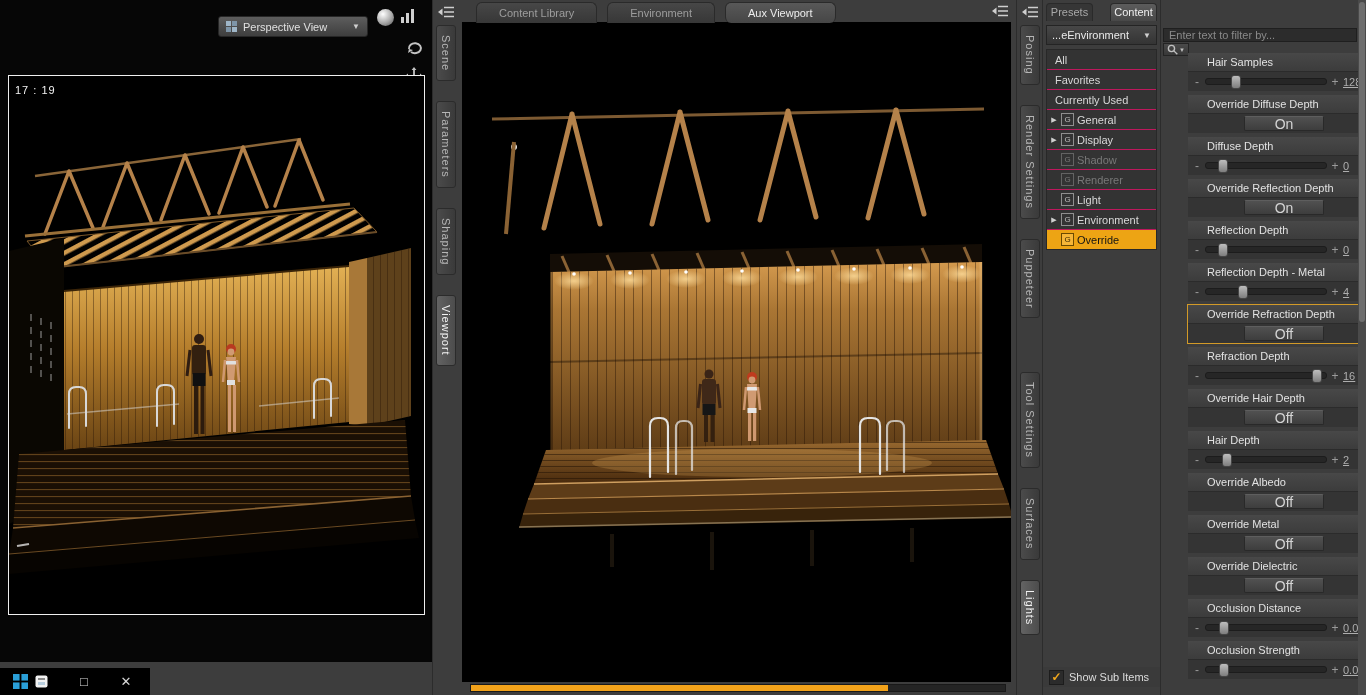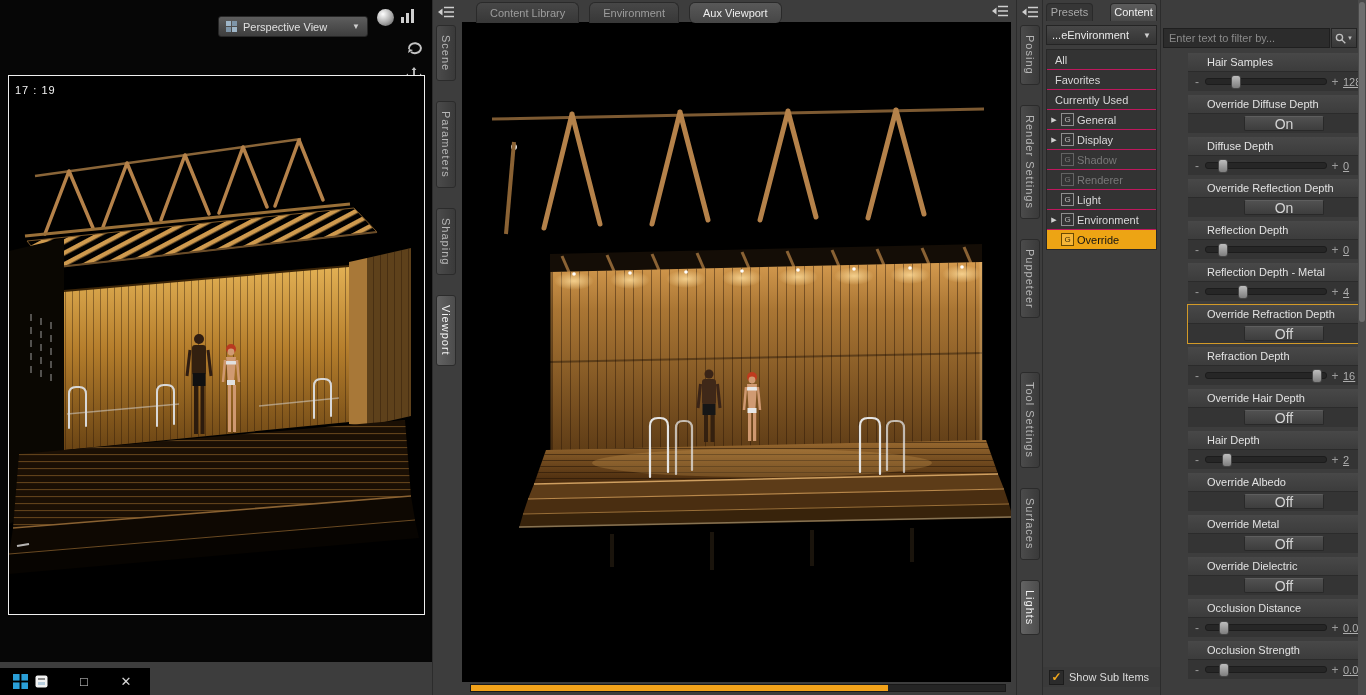--- a/index.html
+++ b/index.html
@@ -28,21 +28,21 @@
   .tabs-holder{display:flex;flex-direction:column;align-items:center;}
   .vtab{writing-mode:vertical-rl;text-orientation:mixed;width:20px;box-sizing:border-box;
     padding:9px 3px;margin-bottom:20px;background:linear-gradient(90deg,#4b4b4b,#3a3a3a);
     border:1px solid #2b2b2b;border-radius:3px;color:#b6b6b6;letter-spacing:1px;font-size:11px;
     text-align:center;cursor:default;}
   .vtab.active{background:linear-gradient(90deg,#636363,#4c4c4c);color:#f2f2f2;}
   .vstrip.right .vtab:nth-child(4){margin-top:34px;}
   
   .center-section{position:absolute;left:458px;top:0;width:558px;height:695px;background:#3d3d3d;}
   .ctabbar{position:absolute;left:18px;top:2px;height:20px;display:flex;gap:10px;z-index:2;}
-  .ctab{height:20px;line-height:20px;padding:0 13px;background:linear-gradient(#474747,#373737);
+  .ctab{height:20px;line-height:20px;padding:0 22px;background:linear-gradient(#474747,#373737);
     color:#9d9d9d;border:1px solid #2a2a2a;border-bottom:none;border-radius:6px 6px 0 0;white-space:nowrap;cursor:default;}
   .ctab.active{background:linear-gradient(#585858,#464646);color:#ededed;border-radius:6px;}
   .center-viewport{position:absolute;left:4px;top:22px;width:549px;height:660px;background:#000;}
   .progress-track{position:absolute;left:12px;bottom:3px;width:534px;height:6px;background:#242424;
     border:1px solid #191919;}
   .progress-fill{height:100%;background:#f2a21a;width:0;}
   .pane-icon.floating{position:absolute;right:6px;top:2px;margin:0;}
   
   .editor-panel{position:absolute;left:1042px;top:0;width:118px;height:695px;background:#3d3d3d;
     border-left:1px solid #2c2c2c;box-sizing:border-box;}
@@ -67,21 +67,21 @@
   .elist-item.selected{background:#eda414;color:#141414;}
   .elist-item.selected .gicon{border-color:#6b4a00;color:#3a2a00;background:#f6b637;}
   .ssi{position:absolute;left:0;bottom:8px;width:100%;height:20px;background:#3a3a3a;
     display:flex;align-items:center;gap:5px;padding-left:6px;box-sizing:border-box;}
   .checkbox{width:13px;height:13px;background:#2b2b2b;border:1px solid #1c1c1c;
     display:flex;align-items:center;justify-content:center;flex:none;}
   .checkmark{color:#f2a81c;font-size:12px;font-weight:bold;line-height:10px;}
   
   .params-panel{position:absolute;left:1160px;top:0;width:198px;height:695px;background:#3d3d3d;
     border-left:1px solid #2c2c2c;box-sizing:border-box;}
-  .filter-row{position:absolute;left:2px;top:28px;width:194px;height:20px;display:flex;gap:1px;}
+  .filter-row{position:absolute;left:2px;top:28px;width:194px;height:20px;display:flex;gap:1px;flex-direction:column;}
   .filter-input{flex:1;background:#2c2c2c;border:1px solid #1f1f1f;color:#b8b8b8;
     padding:0 5px;font-size:11px;font-family:"Liberation Sans",sans-serif;outline:none;min-width:0;}
   .filter-input::placeholder{color:#8a8a8a;}
   .search-btn{width:24px;background:linear-gradient(#4a4a4a,#383838);border:1px solid #242424;
     display:flex;align-items:center;justify-content:center;gap:1px;cursor:default;}
   .search-btn .vd-arrow{font-size:6px;color:#bdbdbd;}
   .params-list{position:absolute;left:2px;top:52px;width:194px;margin-left:24px;}
   .param{margin-bottom:2px;border:1px solid transparent;}
   .param.selected{border:1px solid #d29a28;}
   .p-head{height:18px;background:linear-gradient(#484848,#3c3c3c);display:flex;align-items:center;

